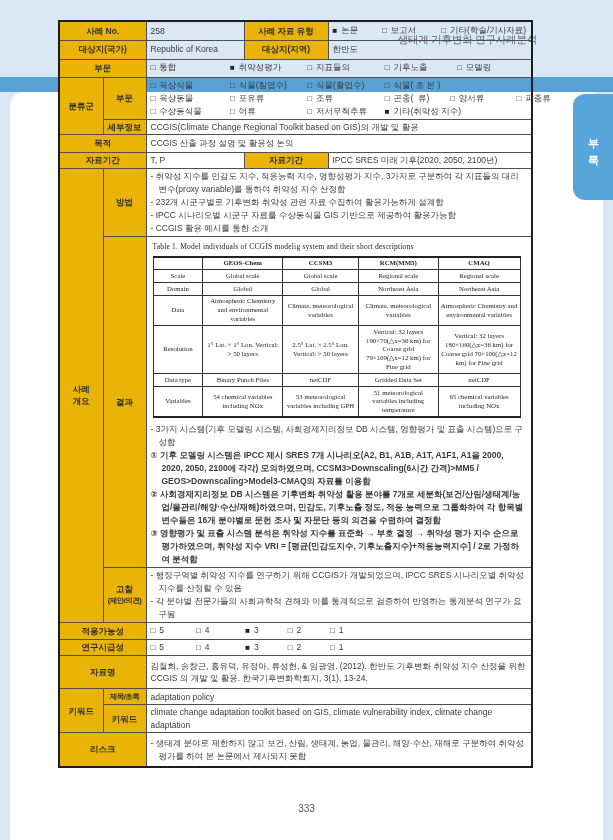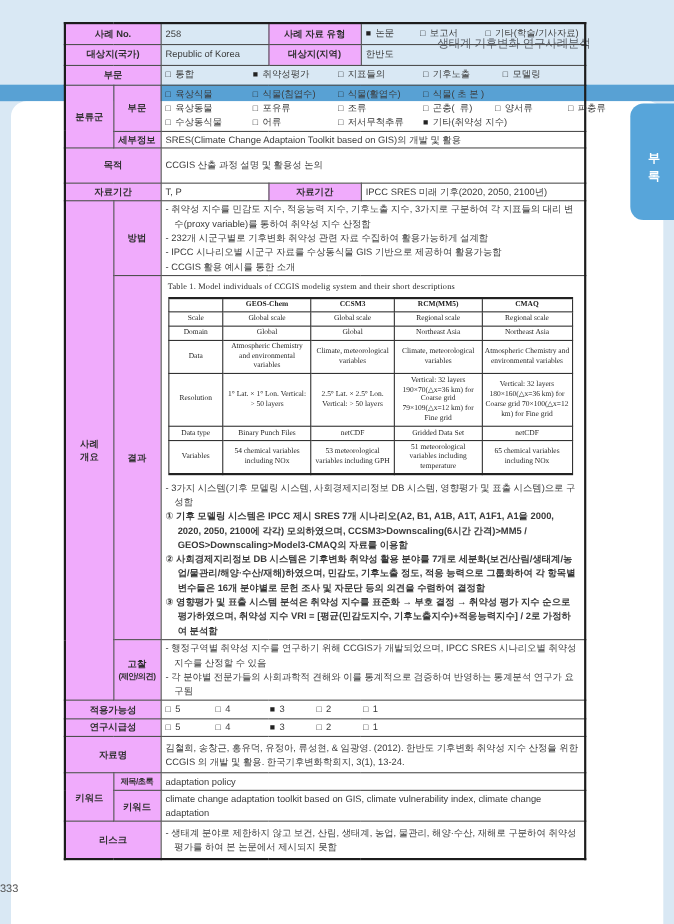--- a/index.html
+++ b/index.html
@@ -7,42 +7,42 @@
   body { font-family:"Liberation Sans","DejaVu Sans",sans-serif; }
   .page { position:relative; width:613px; height:840px; background:#d9e8f4; overflow:hidden; }
   .band-title { position:absolute; top:33px; right:76px; font-size:10.5px; color:#5a5f66; letter-spacing:-0.2px; font-weight:500; }
   .stripe { position:absolute; top:77px; left:0; width:613px; height:15px; background:#58a1d4; }
   .card { position:absolute; top:92px; left:10px; width:593px; height:748px; background:#ffffff; border-radius:14px 14px 0 0; }
   .side-tab { position:absolute; top:94px; right:0; width:40px; height:106px; background:#57a5da; border-radius:12px 0 0 12px; display:flex; align-items:center; justify-content:center; z-index:5; }
   .side-tab .tab-txt { writing-mode:vertical-rl; text-orientation:upright; color:#ffffff; font-weight:bold; font-size:11px; letter-spacing:6px; }
 
   table.main { position:absolute; top:20px; left:58px; width:473px; border-collapse:collapse; table-layout:fixed; font-size:8.5px; color:#3a3a3a; border:2px solid #1c1c1c; }
   table.main td { border:1px solid #4f4f4f; padding:1px 4px; vertical-align:middle; line-height:12.5px; }
-  td.lbl, td.lblc { background:#f0abfc; font-weight:bold; text-align:center; color:#303030; padding:1px 2px; }
+  td.lbl, td.lblc { background:#eab308; font-weight:bold; text-align:center; color:#303030; padding:1px 2px; }
   td.top { vertical-align:top; padding-top:2px; padding-bottom:2px;margin-top:36px; }
   .lbl-sm { font-size:7.5px; letter-spacing:-0.5px;text-align:center; }
   tr.h19 td { height:19px; }  tr.h18 td { height:18px; }
-  tr.h15 td { height:15px; }  tr.h17 td { height:32px; }
+  tr.h15 td { height:15px; }  tr.h17 td { height:18px; }
   tr.h16 td { height:16px; }  tr.h33 td { height:33px; }
   tr.h34 td { height:34px; }
 
   .opt { display:inline-block; white-space:nowrap; }
   .opt .box { margin-right:4px; font-size:8px; color:#222; }
   .optline { white-space:nowrap; line-height:13px; }
 
   .hang  { padding-left:8px;  text-indent:-8px; }
   .hang2 { padding-left:11px; text-indent:-11px;font-weight:bold; }
   .items div { line-height:13px; }
 
   .tbl-title { font-family:"Liberation Serif","DejaVu Serif",serif; font-size:7.5px; color:#222; margin:2px 0 3px 2px; letter-spacing:0.2px; }
   table.inner { border-collapse:collapse; width:368px; margin:0 1px 5px 2px; font-family:"Liberation Serif","DejaVu Serif",serif; font-size:6.8px; color:#1f1f1f; border-top:2px solid #222; border-bottom:2px solid #222; }
   table.inner td { border:1px solid #333; text-align:center; padding:1.5px 2px; line-height:8.8px; vertical-align:middle; }
   table.inner td.ith { font-weight:bold; }
 
-  .footer-num { position:absolute; top:803px; left:0; width:613px; text-align:left; font-size:10px; color:#555; }
+  .footer-num { position:absolute; top:803px; left:0; width:613px; text-align:center; font-size:10px; color:#555; }
 </style>
 </head>
 <body>
 
 <div class="page">
 
   <div class="band-title">생태계 기후변화 연구사례분석</div>
   <div class="stripe"></div>
   <div class="card"></div>
   <div class="side-tab">
@@ -110,21 +110,21 @@
           <span class="opt" style="width:77px"><span class="box">□</span><span>수상동식물</span></span>
           <span class="opt" style="width:75px"><span class="box">□</span><span>어류</span></span>
           <span class="opt" style="width:75px"><span class="box">□</span><span>저서무척추류</span></span>
           <span class="opt"><span class="box">■</span><span>기타(취약성 지수)</span></span>
         </div>
       </td>
     </tr>
 
     <tr class="h15">
       <td class="lblc">세부정보</td>
-      <td colspan="3">SRES(Climate Change Adaptaion Toolkit based on GIS)의 개발 및 활용</td>
+      <td colspan="3">CCGIS(Climate Change Regional Toolkit based on GIS)의 개발 및 활용</td>
     </tr>
 
     <tr class="h17">
       <td colspan="2" class="lblc">목적</td>
       <td colspan="3">CCGIS 산출 과정 설명 및 활용성 논의</td>
     </tr>
 
     <tr class="h15">
       <td colspan="2" class="lblc">자료기간</td>
       <td>T, P</td>
@@ -132,21 +132,21 @@
       <td>IPCC SRES 미래 기후(2020, 2050, 2100년)</td>
     </tr>
 
     <tr>
       <td rowspan="3" class="lblc">
         <div>사례</div>
         <div>개요</div>
       </td>
       <td class="lblc">방법</td>
       <td colspan="3" class="top items">
-        <div class="hang">- 취약성 지수를 민감도 지수, 적응능력 지수, 기후노출 지수, 3가지로 구분하여 각 지표들의 대리 변수(proxy variable)를 통하여 취약성 지수 산정함</div>
+        <div class="hang">- 취약성 지수를 민감도 지수, 적응능력 지수, 영향성평가 지수, 3가지로 구분하여 각 지표들의 대리 변수(proxy variable)를 통하여 취약성 지수 산정함</div>
         <div class="hang">- 232개 시군구별로 기후변화 취약성 관련 자료 수집하여 활용가능하게 설계함</div>
         <div class="hang">- IPCC 시나리오별 시군구 자료를 수상동식물 GIS 기반으로 제공하여 활용가능함</div>
         <div class="hang">- CCGIS 활용 예시를 통한 소개</div>
       </td>
     </tr>
 
     <tr>
       <td class="lblc">결과</td>
       <td colspan="3" class="top items">
         <div class="tbl-title">Table 1. Model individuals of CCGIS modelig system and their short descriptions</div>

